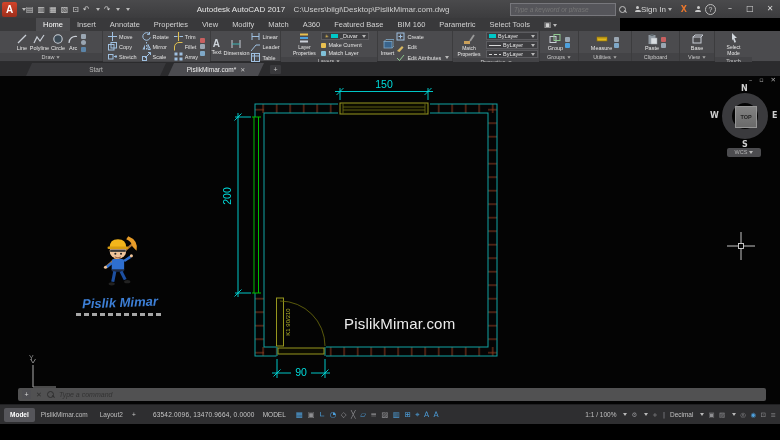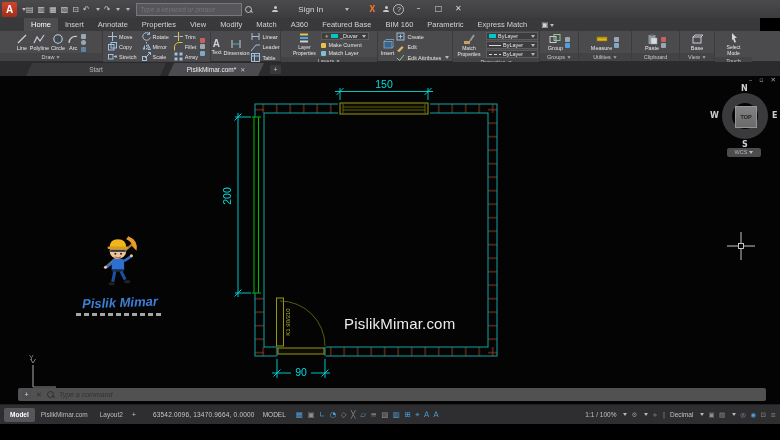--- a/index.html
+++ b/index.html
@@ -16,34 +16,34 @@
     font-size:8px;color:#cfcfcf;margin-right:6px;}
   .qat span{cursor:default;}
   .title-center{flex:1;text-align:center;white-space:nowrap;color:#e6e6e6;}
   .title-center .doc{color:#cfcfcf;margin-left:6px;}
   .search-box{display:flex;align-items:center;background:#55555a;border:1px solid #77777c;
     height:11px;width:104px;margin-right:3px;}
   .search-box input{flex:1;background:transparent;border:none;outline:none;color:#c8c8c8;
     font-size:6.5px;font-style:italic;padding:0 3px;font-family:inherit;width:80px;}
   .mini-search{width:5px;height:5px;border:1px solid #c0c0c0;border-radius:50%;position:relative;margin-right:4px;}
   .mini-search:after{content:"";position:absolute;left:4px;top:4px;width:3px;height:1px;background:#c0c0c0;transform:rotate(45deg);}
-  .signin{display:flex;align-items:center;gap:20px;margin:0 16px;color:#d6d6d6;}
+  .signin{display:flex;align-items:center;gap:0;margin:0 5px;color:#d6d6d6;}
   .person{width:6px;height:6px;position:relative;}
   .person:before{content:"";position:absolute;left:1.5px;top:0;width:3px;height:3px;border-radius:50%;background:#c9c9c9;}
   .person:after{content:"";position:absolute;left:0;top:3.5px;width:6px;height:2.5px;border-radius:2px 2px 0 0;background:#c9c9c9;}
   .tb-ico{margin:0 4px;font-size:8px;color:#d0d0d0;font-family:"DejaVu Sans",sans-serif;}
   .tb-ico.x{color:#e8762d;font-weight:bold;}
   .helpq{width:9px;height:9px;border:1px solid #bbb;border-radius:50%;font-size:7px;line-height:9px;text-align:center;color:#ccc;margin-right:4px;}
   .win-btns{display:flex;}
   .win-btns span{width:20px;text-align:center;font-size:8px;color:#d8d8d8;line-height:18px;font-family:"DejaVu Sans",sans-serif;}
   .ca{width:0;height:0;border-left:2px solid transparent;border-right:2px solid transparent;
      border-top:3px solid #b8b8b8;display:inline-block;margin-left:2px;vertical-align:middle;}
   
-  .ribbon-tabs{position:absolute;left:0;top:18px;width:760px;height:13px;background:#39393b;
-     display:flex;align-items:stretch;font-size:7.5px;color:#d2d2d2;padding-left:24px;box-sizing:border-box;}
+  .ribbon-tabs{position:absolute;left:0;top:18px;width:620px;height:13px;background:#39393b;
+     display:flex;align-items:stretch;font-size:7.5px;color:#d2d2d2;padding-left:36px;box-sizing:border-box;}
   .rtab{padding:0 7px;line-height:13px;white-space:nowrap;}
   .rtab.active{background:#4d4d50;color:#fff;}
   
   .ribbon{position:absolute;left:0;top:31px;width:780px;height:31px;background:#4b4b4e;
      display:flex;border-bottom:1px solid #2c2c2e;box-sizing:border-box;}
   .panel{display:flex;flex-direction:column;border-right:1px solid #3c3c3e;box-sizing:border-box;}
   .panel-body{flex:1;display:flex;align-items:center;justify-content:center;gap:2px;padding:1px 2px 0 2px;}
   .panel-footer{height:8px;background:#434346;font-size:5.5px;color:#c9c9c9;text-align:center;line-height:8px;white-space:nowrap;}
   .panel-footer .ca{border-top-color:#a8a8a8;transform:scale(.8);}
   .bigbtn{display:flex;flex-direction:column;align-items:center;justify-content:center;gap:1px;}
@@ -126,20 +126,24 @@
       <span>▥</span>
       <span>▦</span>
       <span>▧</span>
       <span>⊡</span>
       <span>↶</span>
         <span class="ca"></span>
       <span>↷</span>
         <span class="ca"></span>
       <span class="ca"></span>
     </div>
+    <div class="title-center">
+      <span>Autodesk AutoCAD 2017</span>
+      <span class="doc">C:\Users\bilgi\Desktop\PislikMimar.com.dwg</span>
+    </div>
     <div class="search-box">
       <input placeholder="Type a keyword or phrase" style="">
     </div>
     <div class="mini-search"></div>
     <div class="signin">
       <span class="person"></span>
       <span>Sign In</span>
       <span class="ca"></span>
     </div>
     <span class="tb-ico x">X</span>
@@ -157,21 +161,21 @@
     <span class="rtab">Insert</span>
     <span class="rtab">Annotate</span>
     <span class="rtab">Properties</span>
     <span class="rtab">View</span>
     <span class="rtab">Modify</span>
     <span class="rtab">Match</span>
     <span class="rtab">A360</span>
     <span class="rtab">Featured Base</span>
     <span class="rtab">BIM 160</span>
     <span class="rtab">Parametric</span>
-    <span class="rtab">Express Match</span>
+    <span class="rtab">Select Tools</span>
     <span class="rtab">▣<span class="ca"></span></span>
   </div>
 
   <div class="ribbon">
 
     <div class="panel" style="width:103px">
       <div class="panel-body">
         <div class="bigbtn">
           <svg class="icon12" viewBox="0 0 12 12">
               <line x1="2" y1="10" x2="10" y2="2" stroke="#c9ced6" stroke-width="1.2"></line>

